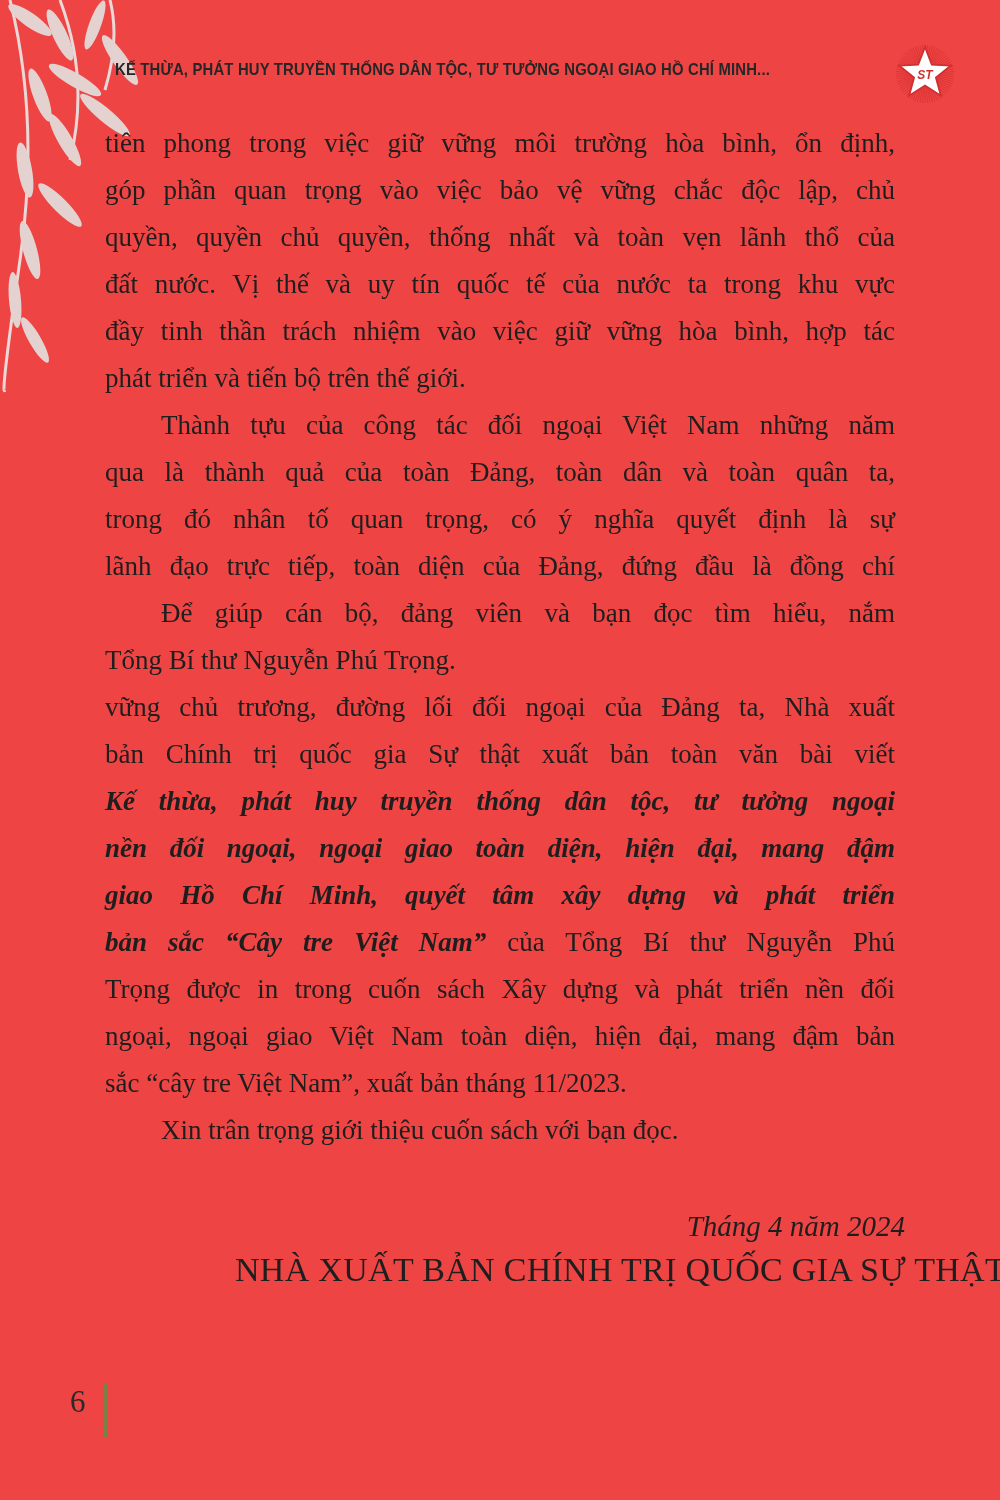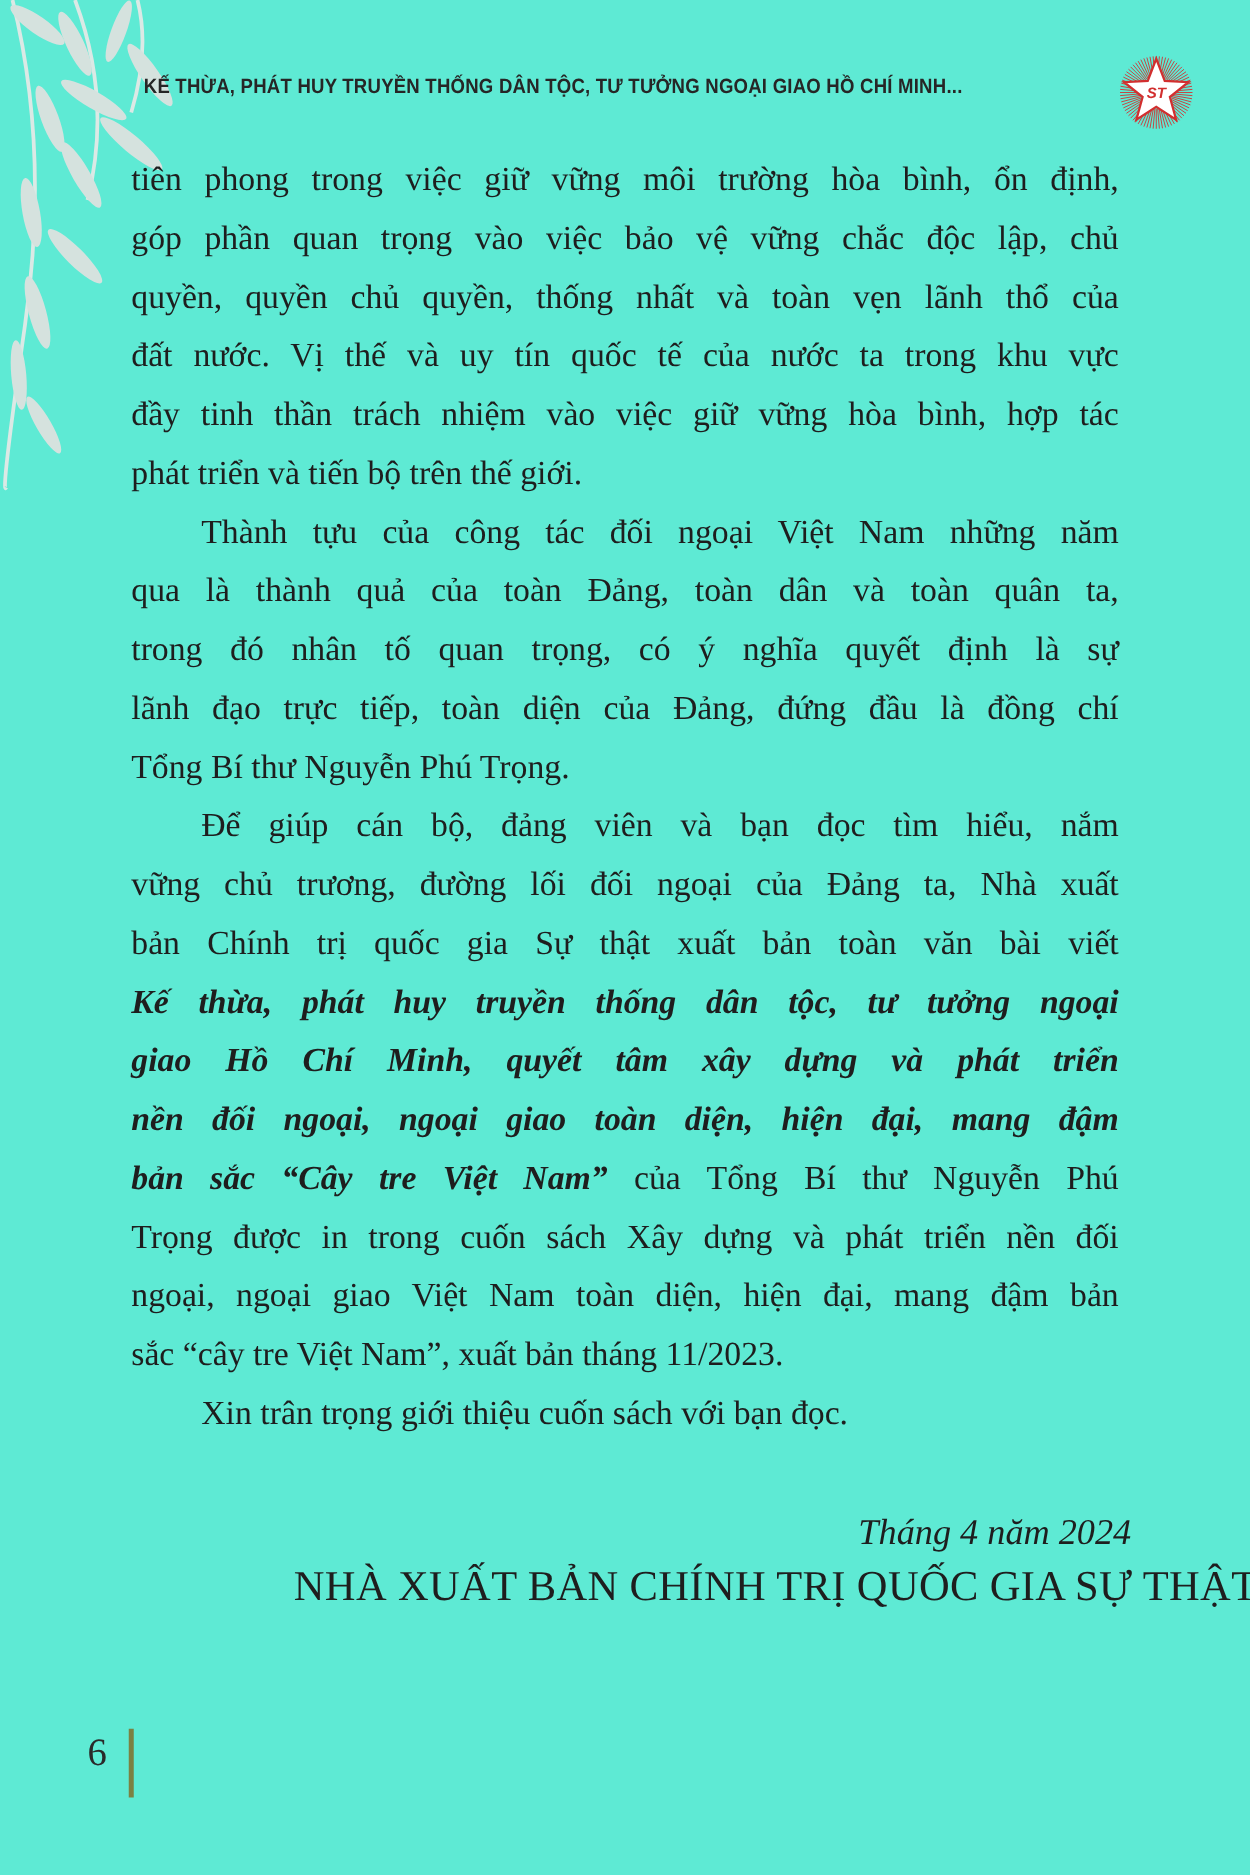--- a/index.html
+++ b/index.html
@@ -1,19 +1,19 @@
 <!DOCTYPE html>
 <html><head>
 <meta charset="utf-8">
 <style>
   html,body{margin:0;padding:0;background:#e8e8e8;}
   .page{
     position:relative;
     width:1000px;height:1500px;
-    background:#5eead4;
+    background:#ef4444;
     overflow:hidden;
     font-family:"Liberation Serif","DejaVu Serif",serif;
     color:#1e1e1e;
   }
   .bamboo{
     position:absolute;left:0;top:0;
     opacity:.9;
     pointer-events:none;
   }
   .running-title{
@@ -191,27 +191,27 @@
       <div class="line"><span class="seg-regular">tiên phong trong việc giữ vững môi trường hòa bình, ổn định,</span></div>
       <div class="line"><span class="seg-regular">góp phần quan trọng vào việc bảo vệ vững chắc độc lập, chủ</span></div>
       <div class="line"><span class="seg-regular">quyền, quyền chủ quyền, thống nhất và toàn vẹn lãnh thổ của</span></div>
       <div class="line"><span class="seg-regular">đất nước. Vị thế và uy tín quốc tế của nước ta trong khu vực</span></div>
       <div class="line"><span class="seg-regular">đầy tinh thần trách nhiệm vào việc giữ vững hòa bình, hợp tác</span></div>
       <div class="line last"><span class="seg-regular">phát triển và tiến bộ trên thế giới.</span></div>
       <div class="line indent"><span class="seg-regular">Thành tựu của công tác đối ngoại Việt Nam những năm</span></div>
       <div class="line"><span class="seg-regular">qua là thành quả của toàn Đảng, toàn dân và toàn quân ta,</span></div>
       <div class="line"><span class="seg-regular">trong đó nhân tố quan trọng, có ý nghĩa quyết định là sự</span></div>
       <div class="line"><span class="seg-regular">lãnh đạo trực tiếp, toàn diện của Đảng, đứng đầu là đồng chí</span></div>
+      <div class="line indent"><span class="seg-regular">Để giúp cán bộ, đảng viên và bạn đọc tìm hiểu, nắm</span></div>
       <div class="line last"><span class="seg-regular">Tổng Bí thư Nguyễn Phú Trọng.</span></div>
-      <div class="line indent"><span class="seg-regular">Để giúp cán bộ, đảng viên và bạn đọc tìm hiểu, nắm</span></div>
       <div class="line"><span class="seg-regular">vững chủ trương, đường lối đối ngoại của Đảng ta, Nhà xuất</span></div>
       <div class="line"><span class="seg-regular">bản Chính trị quốc gia Sự thật xuất bản toàn văn bài viết</span></div>
       <div class="line"><span class="seg-bold-italic">Kế thừa, phát huy truyền thống dân tộc, tư tưởng ngoại</span></div>
+      <div class="line"><span class="seg-bold-italic">nền đối ngoại, ngoại giao toàn diện, hiện đại, mang đậm</span></div>
       <div class="line"><span class="seg-bold-italic">giao Hồ Chí Minh, quyết tâm xây dựng và phát triển</span></div>
-      <div class="line"><span class="seg-bold-italic">nền đối ngoại, ngoại giao toàn diện, hiện đại, mang đậm</span></div>
       <div class="line"><span class="seg-bold-italic">bản sắc “Cây tre Việt Nam”</span><span class="seg-regular"> của Tổng Bí thư Nguyễn Phú</span></div>
       <div class="line"><span class="seg-regular">Trọng được in trong cuốn sách </span><span class="seg-italic">Xây dựng và phát triển nền đối</span></div>
       <div class="line"><span class="seg-italic">ngoại, ngoại giao Việt Nam toàn diện, hiện đại, mang đậm bản</span></div>
       <div class="line last"><span class="seg-italic">sắc “cây tre Việt Nam”,</span><span class="seg-regular"> xuất bản tháng 11/2023.</span></div>
       <div class="line last indent"><span class="seg-regular">Xin trân trọng giới thiệu cuốn sách với bạn đọc.</span></div>
     </div>
 
   <div class="closing">
     <div class="closing-date">Tháng 4 năm 2024</div>
     <div class="closing-publisher">NHÀ XUẤT BẢN CHÍNH TRỊ QUỐC GIA SỰ THẬT</div>

